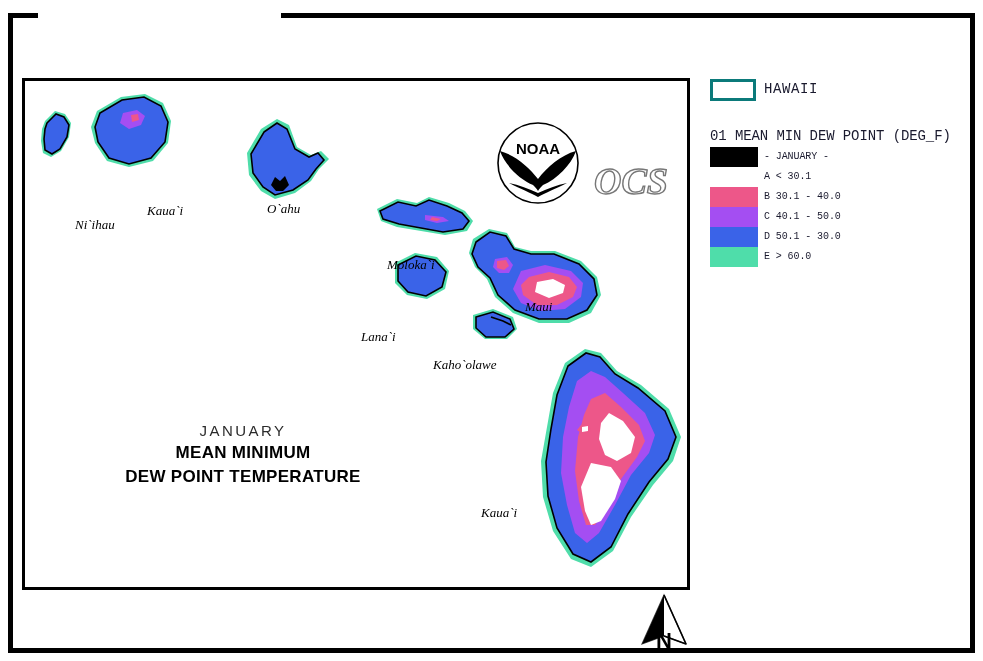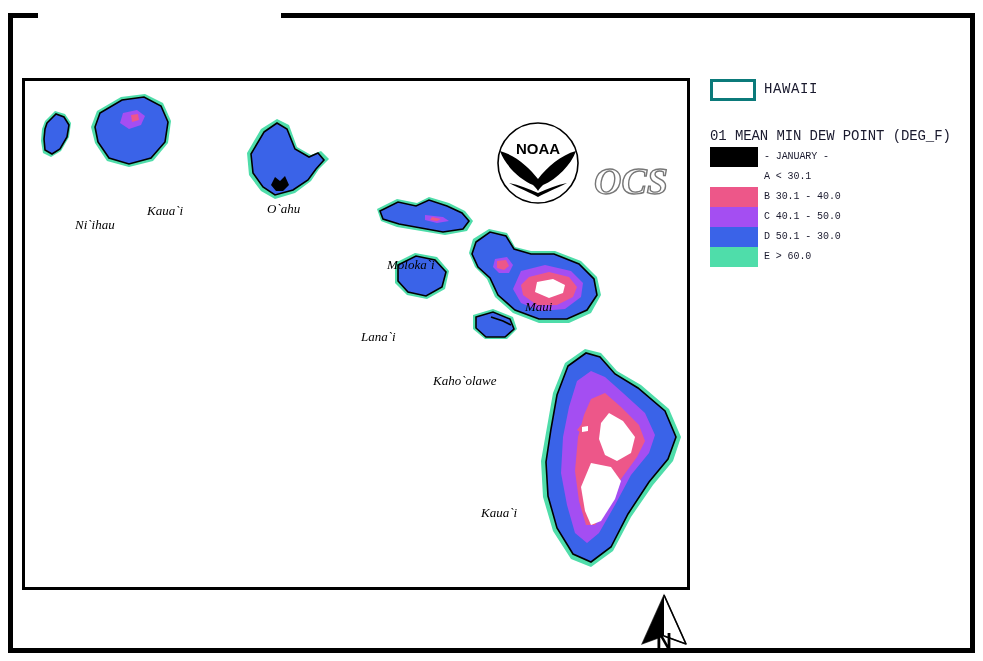--- a/index.html
+++ b/index.html
@@ -203,34 +203,39 @@
       <path class="coast" d="M543,285 L561,272 L575,276 L590,293 L613,307 L640,330 L651,356 L643,378 L624,401 L603,433 L586,466 L566,481 L548,473 L532,447 L523,415 L521,381 L526,348 L532,314 Z"></path>
     </g>
   </svg>
 
   <div class="island-label" style="left:26px;top:136px;margin-left:24px;">Ni`ihau</div>
   <div class="island-label" style="left:122px;top:122px;">Kaua`i</div>
   <div class="island-label" style="left:242px;top:120px;">O`ahu</div>
   <div class="island-label" style="left:362px;top:176px;">Moloka`i</div>
   <div class="island-label" style="left:336px;top:248px;">Lana`i</div>
   <div class="island-label" style="left:500px;top:218px;">Maui</div>
-  <div class="island-label" style="left:408px;top:292px;">Kaho`olawe</div>
+  <div class="island-label" style="left:408px;top:276px;">Kaho`olawe</div>
   <div class="island-label" style="left:456px;top:424px;">Kaua`i</div>
 
   <svg id="noaa-logo" width="86" height="84" viewBox="0 0 86 84">
     <circle cx="43" cy="42" r="40" fill="#fff" stroke="#000" stroke-width="1.6"></circle>
     <path d="M5,30 C20,34 34,46 43,58 C52,46 66,34 81,30 C76,44 62,58 48,64 C46,66 44,68 43,70 C42,68 40,66 38,64 C24,58 10,44 5,30 Z" fill="#000"></path>
     <path d="M14,62 C24,64 34,68 43,72 C52,68 62,64 72,62 C60,68 50,72 43,76 C36,72 26,68 14,62 Z" fill="#000"></path>
     <text x="43" y="33" text-anchor="middle" font-family="'Liberation Sans', sans-serif" font-size="15" font-weight="bold" fill="#000">NOAA</text>
   </svg>
 
   <svg id="ocs-wordmark" width="100" height="50" viewBox="0 0 100 50">
     <text x="4" y="38" font-family="'Liberation Serif', serif" font-size="38" font-style="italic" font-weight="bold" fill="#ffffff" stroke="#777777" stroke-width="1.4">OCS</text>
   </svg>
 
+  <div id="map-title">
+    <div id="title-month">JANUARY</div>
+    <div id="title-line1">MEAN MINIMUM</div>
+    <div id="title-line2">DEW POINT TEMPERATURE</div>
+  </div>
 
 </div>
 
 <div id="legend">
 
   <div class="legend-hawaii-row">
     <div id="hawaii-swatch"></div>
     <div id="hawaii-label">HAWAII</div>
   </div>
 

